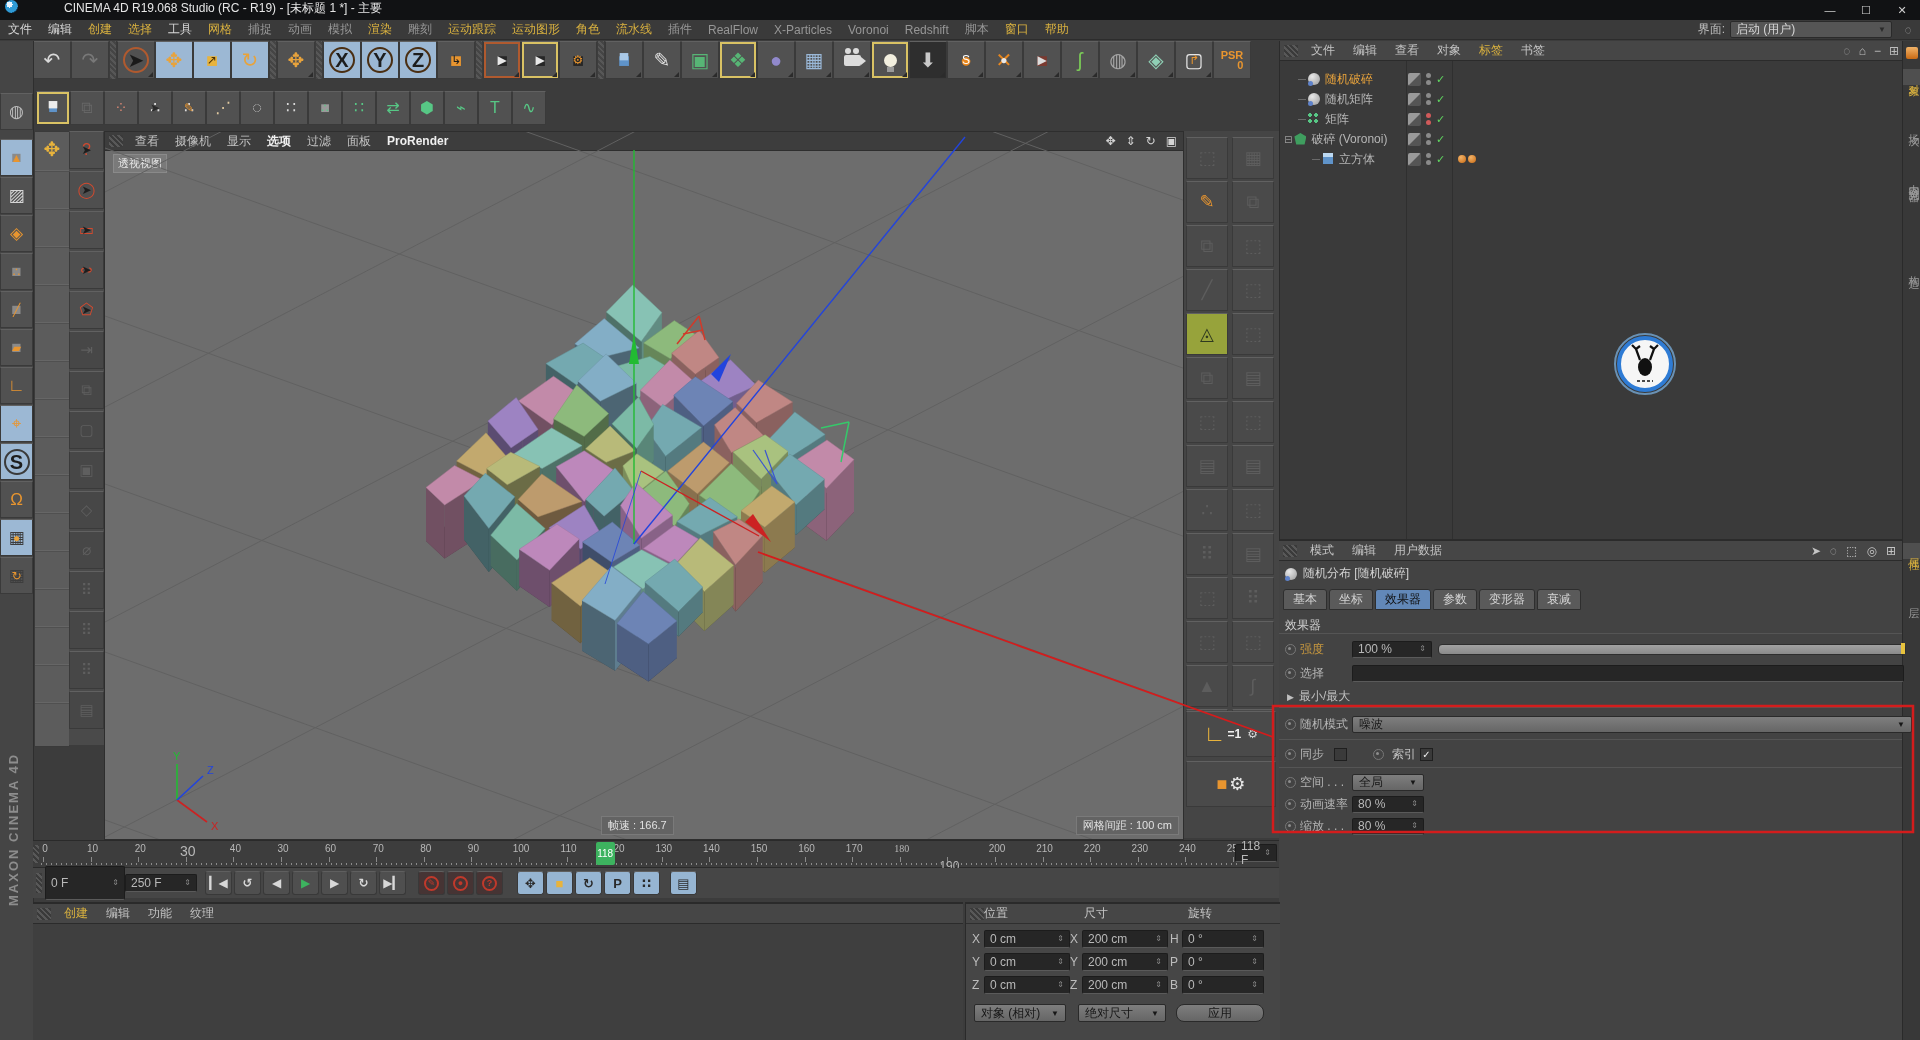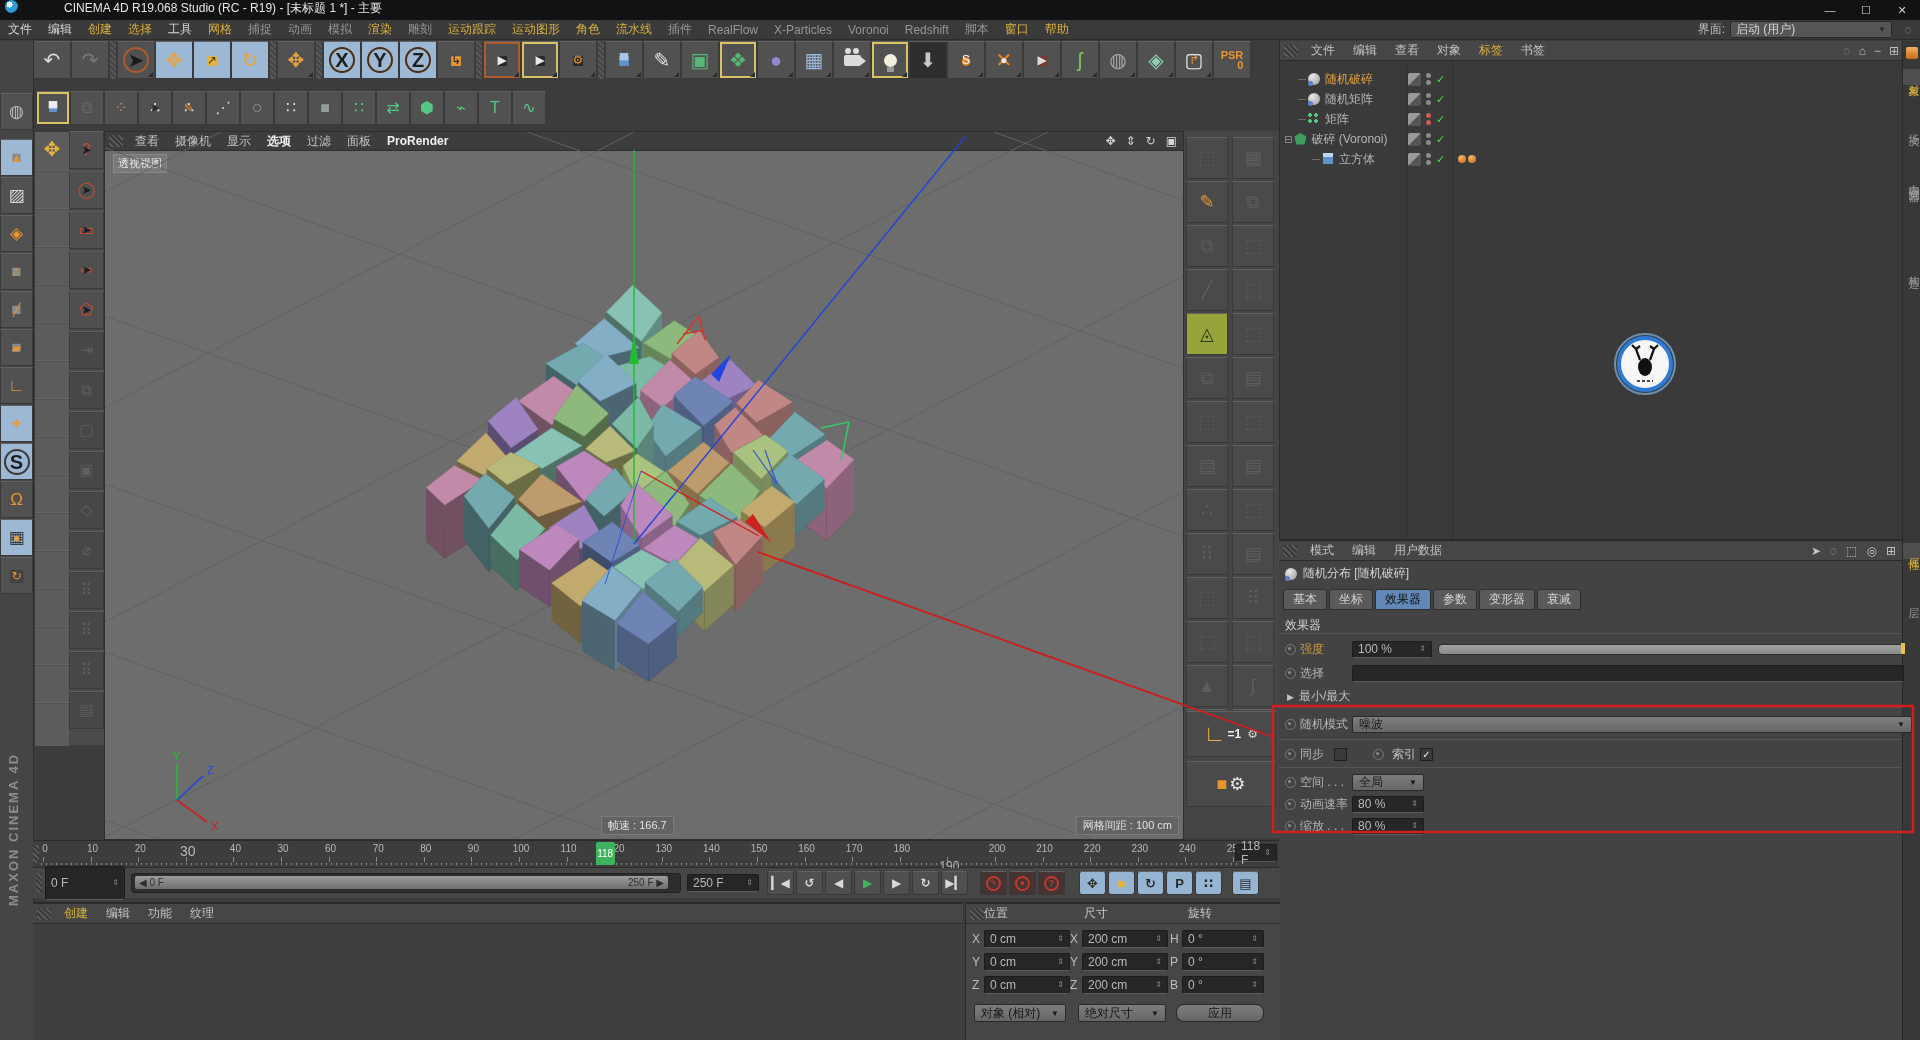--- a/index.html
+++ b/index.html
@@ -1151,21 +1151,21 @@
       <span style="position: absolute; left: 620.8px; top: 2px; width: 20px; text-align: center; font-size: 10px; color: rgb(184, 184, 184);">130</span>
       <span style="position: absolute; left: 628.8px; top: 16px; width: 1px; height: 5px; background: rgb(138, 138, 138);"></span>
       <span style="position: absolute; left: 668.4px; top: 2px; width: 20px; text-align: center; font-size: 10px; color: rgb(184, 184, 184);">140</span>
       <span style="position: absolute; left: 676.4px; top: 16px; width: 1px; height: 5px; background: rgb(138, 138, 138);"></span>
       <span style="position: absolute; left: 716px; top: 2px; width: 20px; text-align: center; font-size: 10px; color: rgb(184, 184, 184);">150</span>
       <span style="position: absolute; left: 724px; top: 16px; width: 1px; height: 5px; background: rgb(138, 138, 138);"></span>
       <span style="position: absolute; left: 763.6px; top: 2px; width: 20px; text-align: center; font-size: 10px; color: rgb(184, 184, 184);">160</span>
       <span style="position: absolute; left: 771.6px; top: 16px; width: 1px; height: 5px; background: rgb(138, 138, 138);"></span>
       <span style="position: absolute; left: 811.2px; top: 2px; width: 20px; text-align: center; font-size: 10px; color: rgb(184, 184, 184);">170</span>
       <span style="position: absolute; left: 819.2px; top: 16px; width: 1px; height: 5px; background: rgb(138, 138, 138);"></span>
-      <span style="position: absolute; left: 858.8px; top: 2px; width: 20px; text-align: center; font-size: 10px; color: rgb(184, 184, 184);">180</span>
+      <span style="position: absolute; left: 858.8px; top: 2px; width: 20px; text-align: center; font-size: 10px; color: rgb(184, 184, 184); font-family: Liberation Serif, serif;">180</span>
       <span style="position: absolute; left: 866.8px; top: 16px; width: 1px; height: 5px; background: rgb(138, 138, 138);"></span>
       <span style="position: absolute; left: 906.4px; top: 18px; width: 20px; text-align: left; font-size: 12px; color: rgb(184, 184, 184);">190</span>
       <span style="position: absolute; left: 914.4px; top: 16px; width: 1px; height: 5px; background: rgb(138, 138, 138);"></span>
       <span style="position: absolute; left: 954px; top: 2px; width: 20px; text-align: center; font-size: 10px; color: rgb(184, 184, 184);">200</span>
       <span style="position: absolute; left: 962px; top: 16px; width: 1px; height: 5px; background: rgb(138, 138, 138);"></span>
       <span style="position: absolute; left: 1001.6px; top: 2px; width: 20px; text-align: center; font-size: 10px; color: rgb(184, 184, 184);">210</span>
       <span style="position: absolute; left: 1009.6px; top: 16px; width: 1px; height: 5px; background: rgb(138, 138, 138);"></span>
       <span style="position: absolute; left: 1049.2px; top: 2px; width: 20px; text-align: center; font-size: 10px; color: rgb(184, 184, 184);">220</span>
       <span style="position: absolute; left: 1057.2px; top: 16px; width: 1px; height: 5px; background: rgb(138, 138, 138);"></span>
       <span style="position: absolute; left: 1096.8px; top: 2px; width: 20px; text-align: center; font-size: 10px; color: rgb(184, 184, 184);">230</span>
@@ -1180,26 +1180,20 @@
         <span>118 F</span>
         <span class="stepper">⇕</span>
       </div>
     </div>
   <div id="transport" class="abs row" style="left: 33px; top: 868px; width: 1246px; height: 30px; background: rgb(70, 70, 70); padding: 0px;">
       <span class="hatch" style="width: 6px; height: 20px; margin: 0px 3px;"></span>
       <div class="field" style="width: 80px; height: 34px;">
         <span>0 F</span>
         <span class="stepper">⇕</span>
       </div>
-      <div style="width: 548px; height: 18px; margin: 0px 6px; background: rgb(46, 46, 46); border: 1px solid rgb(34, 34, 34); border-radius: 3px; position: relative; overflow: hidden;">
-        <div style="position: absolute; left: 3px; top: 2px; width: 525px; height: 13px; background: linear-gradient(rgb(156, 156, 156), rgb(110, 110, 110)); border-radius: 2px; display: flex; align-items: center; justify-content: space-between; padding: 0px 4px; color: rgb(45, 45, 45); font-size: 10px;">
-          <span>◀ 0 F</span>
-          <span>250 F ▶</span>
-        </div>
-      </div>
       <div class="field" style="width: 72px; height: 18px;">
         <span>250 F</span>
         <span class="stepper">⇕</span>
       </div>
       <div class="row" style="margin-left: 8px;">
         <div class="kbtn">
           <span style="color: rgb(216, 216, 216); font-size: 12px; font-weight: bold;">▎◀</span>
         </div>
         <div class="kbtn">
           <span style="color: rgb(216, 216, 216); font-size: 12px; font-weight: bold;">↺</span>

